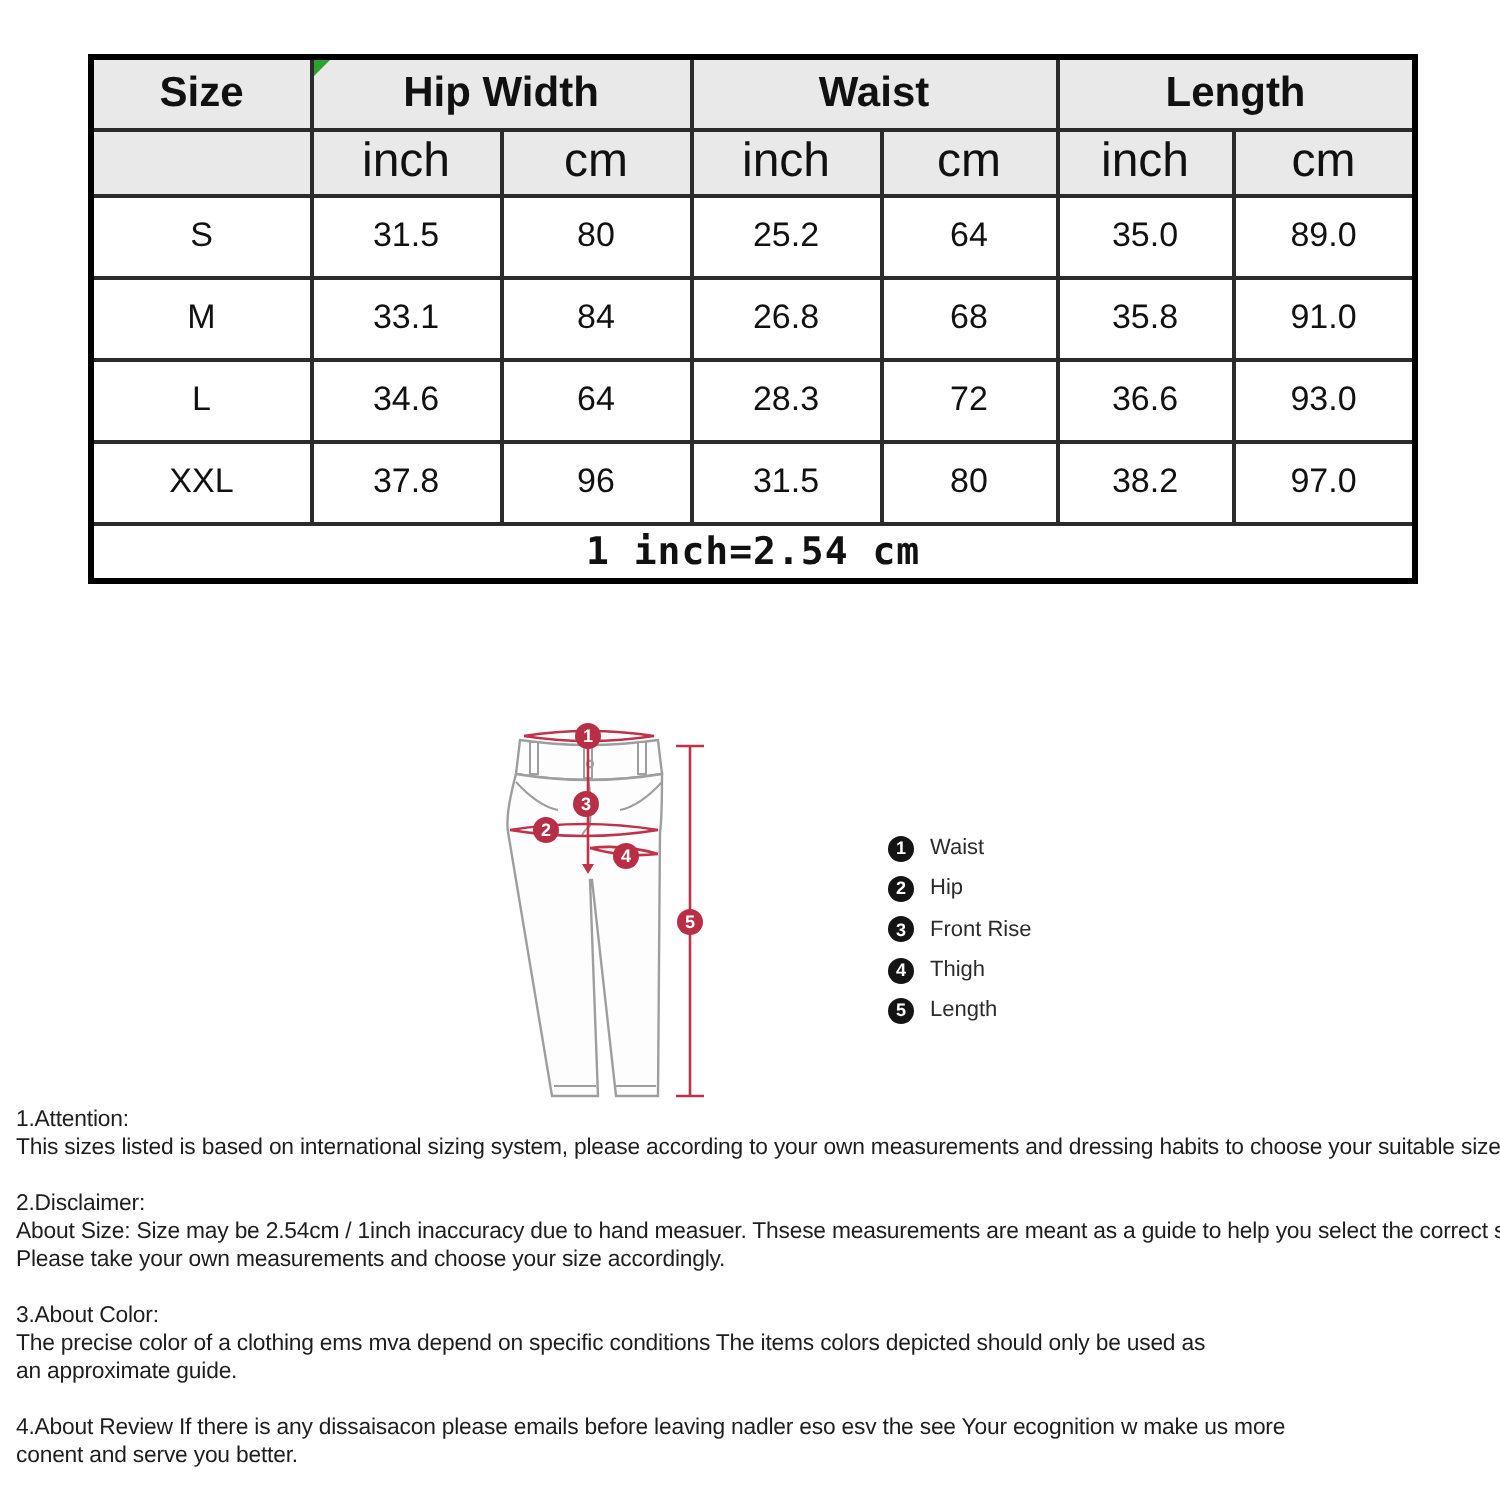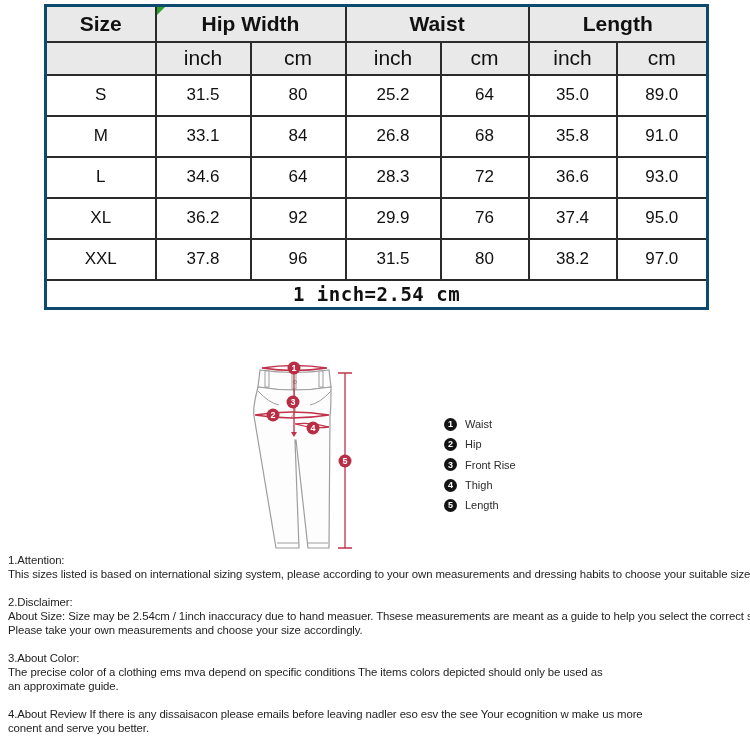--- a/index.html
+++ b/index.html
@@ -5,30 +5,30 @@
   * { margin: 0; padding: 0; box-sizing: border-box; }
   html, body { background: #ffffff; }
   body { font-family: "Liberation Sans", sans-serif; }
   .stage {
     position: relative; width: 750px; height: 750px;
     background: #ffffff; overflow: hidden;
   }
 
   
   table.size-table {
-    position: absolute; left: 44px; top: 4px;
+    position: absolute; left: 44px; top: 27px;
     border-collapse: collapse; table-layout: fixed; width: 662px;
-    border: 3px solid #0c4a6e;
+    border: 3px solid #000000;
   }
   table.size-table th, table.size-table td {
     border: 2px solid #2b2b2b; text-align: center; vertical-align: middle;
     color: #111; overflow: hidden;
   }
   tr.head1 th { height: 36px; background: #e9e9e9; font-size: 21px; font-weight: bold; position: relative; }
-  tr.head2 th { height: 33px; background: #e9e9e9; font-size: 21px; font-weight: normal; }
+  tr.head2 th { height: 33px; background: #e9e9e9; font-size: 24px; font-weight: normal; }
   tr.datarow td { height: 41px; background: #ffffff; font-size: 17px; }
   tr.noterow td {
     height: 29px; background: #ffffff;
     font-family: "DejaVu Sans Mono", monospace; font-weight: bold; font-size: 19px;
     letter-spacing: 0.5px;
   }
   .green-tri {
     position: absolute; top: 0; left: 0; width: 0; height: 0;
     border-top: 8px solid #2da02d; border-right: 8px solid transparent;
   }
@@ -102,29 +102,20 @@
     <tr class="datarow">
       <td>L</td>
       <td>34.6</td>
       <td>64</td>
       <td>28.3</td>
       <td>72</td>
       <td>36.6</td>
       <td>93.0</td>
     </tr>
     <tr class="datarow">
-      <td>XL</td>
-      <td>36.2</td>
-      <td>92</td>
-      <td>29.9</td>
-      <td>76</td>
-      <td>37.4</td>
-      <td>95.0</td>
-    </tr>
-    <tr class="datarow">
       <td>XXL</td>
       <td>37.8</td>
       <td>96</td>
       <td>31.5</td>
       <td>80</td>
       <td>38.2</td>
       <td>97.0</td>
     </tr>
     <tr class="noterow">
       <td colspan="7">1 inch=2.54 cm</td>

